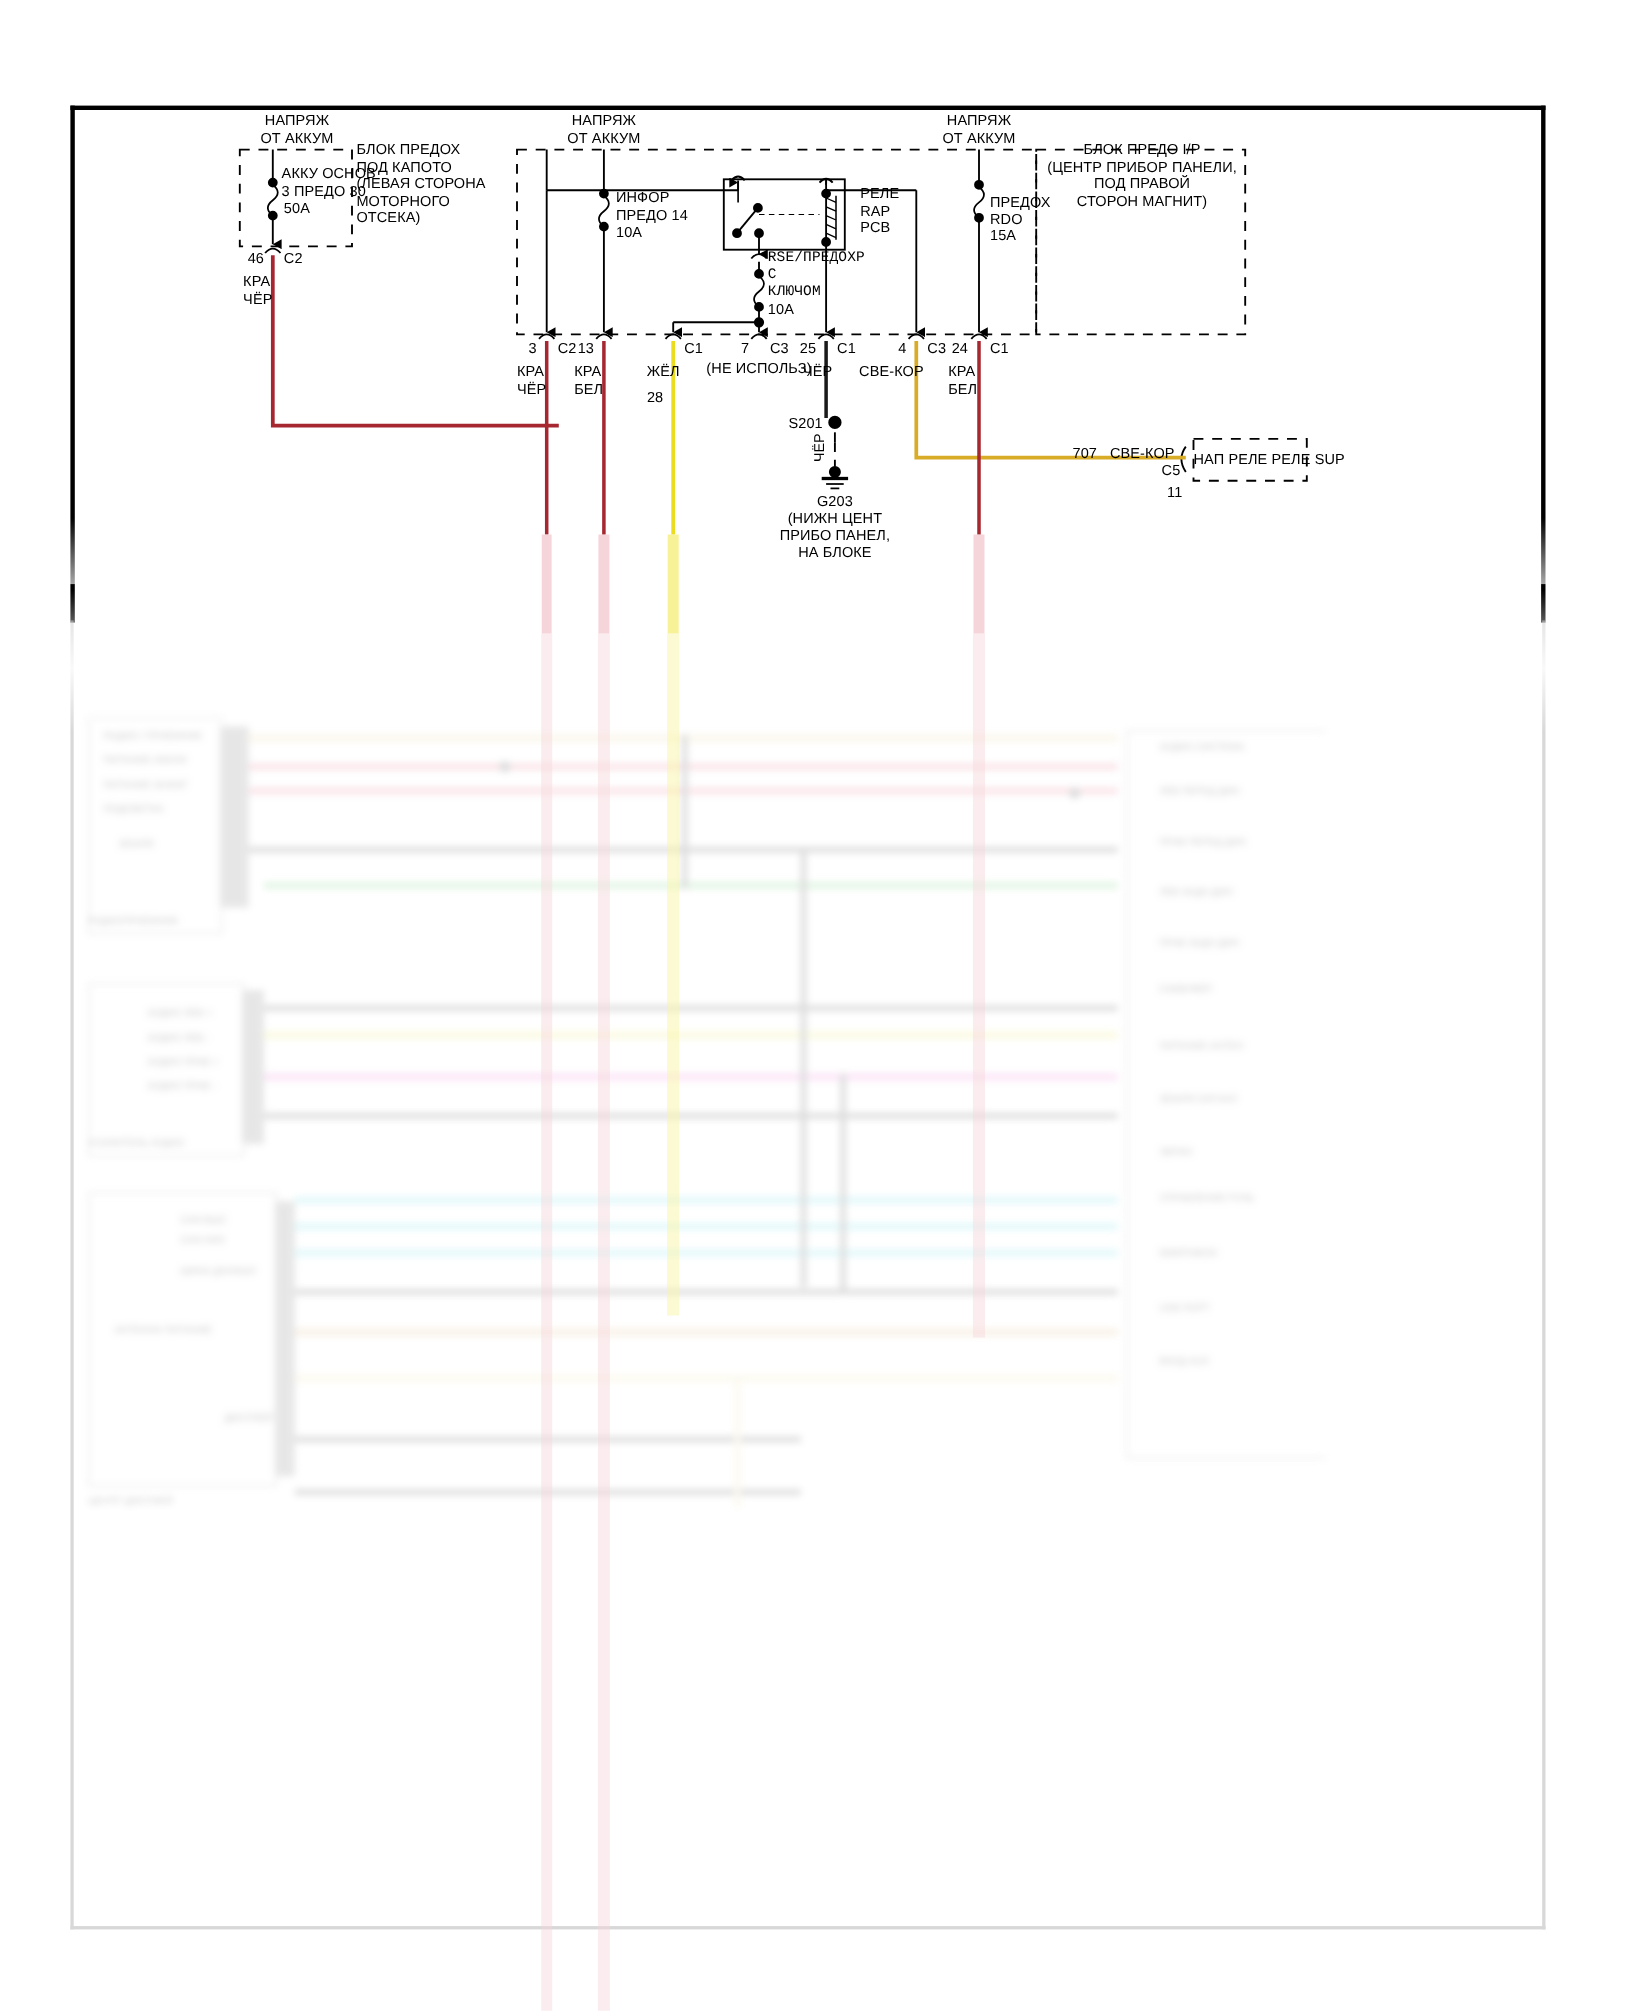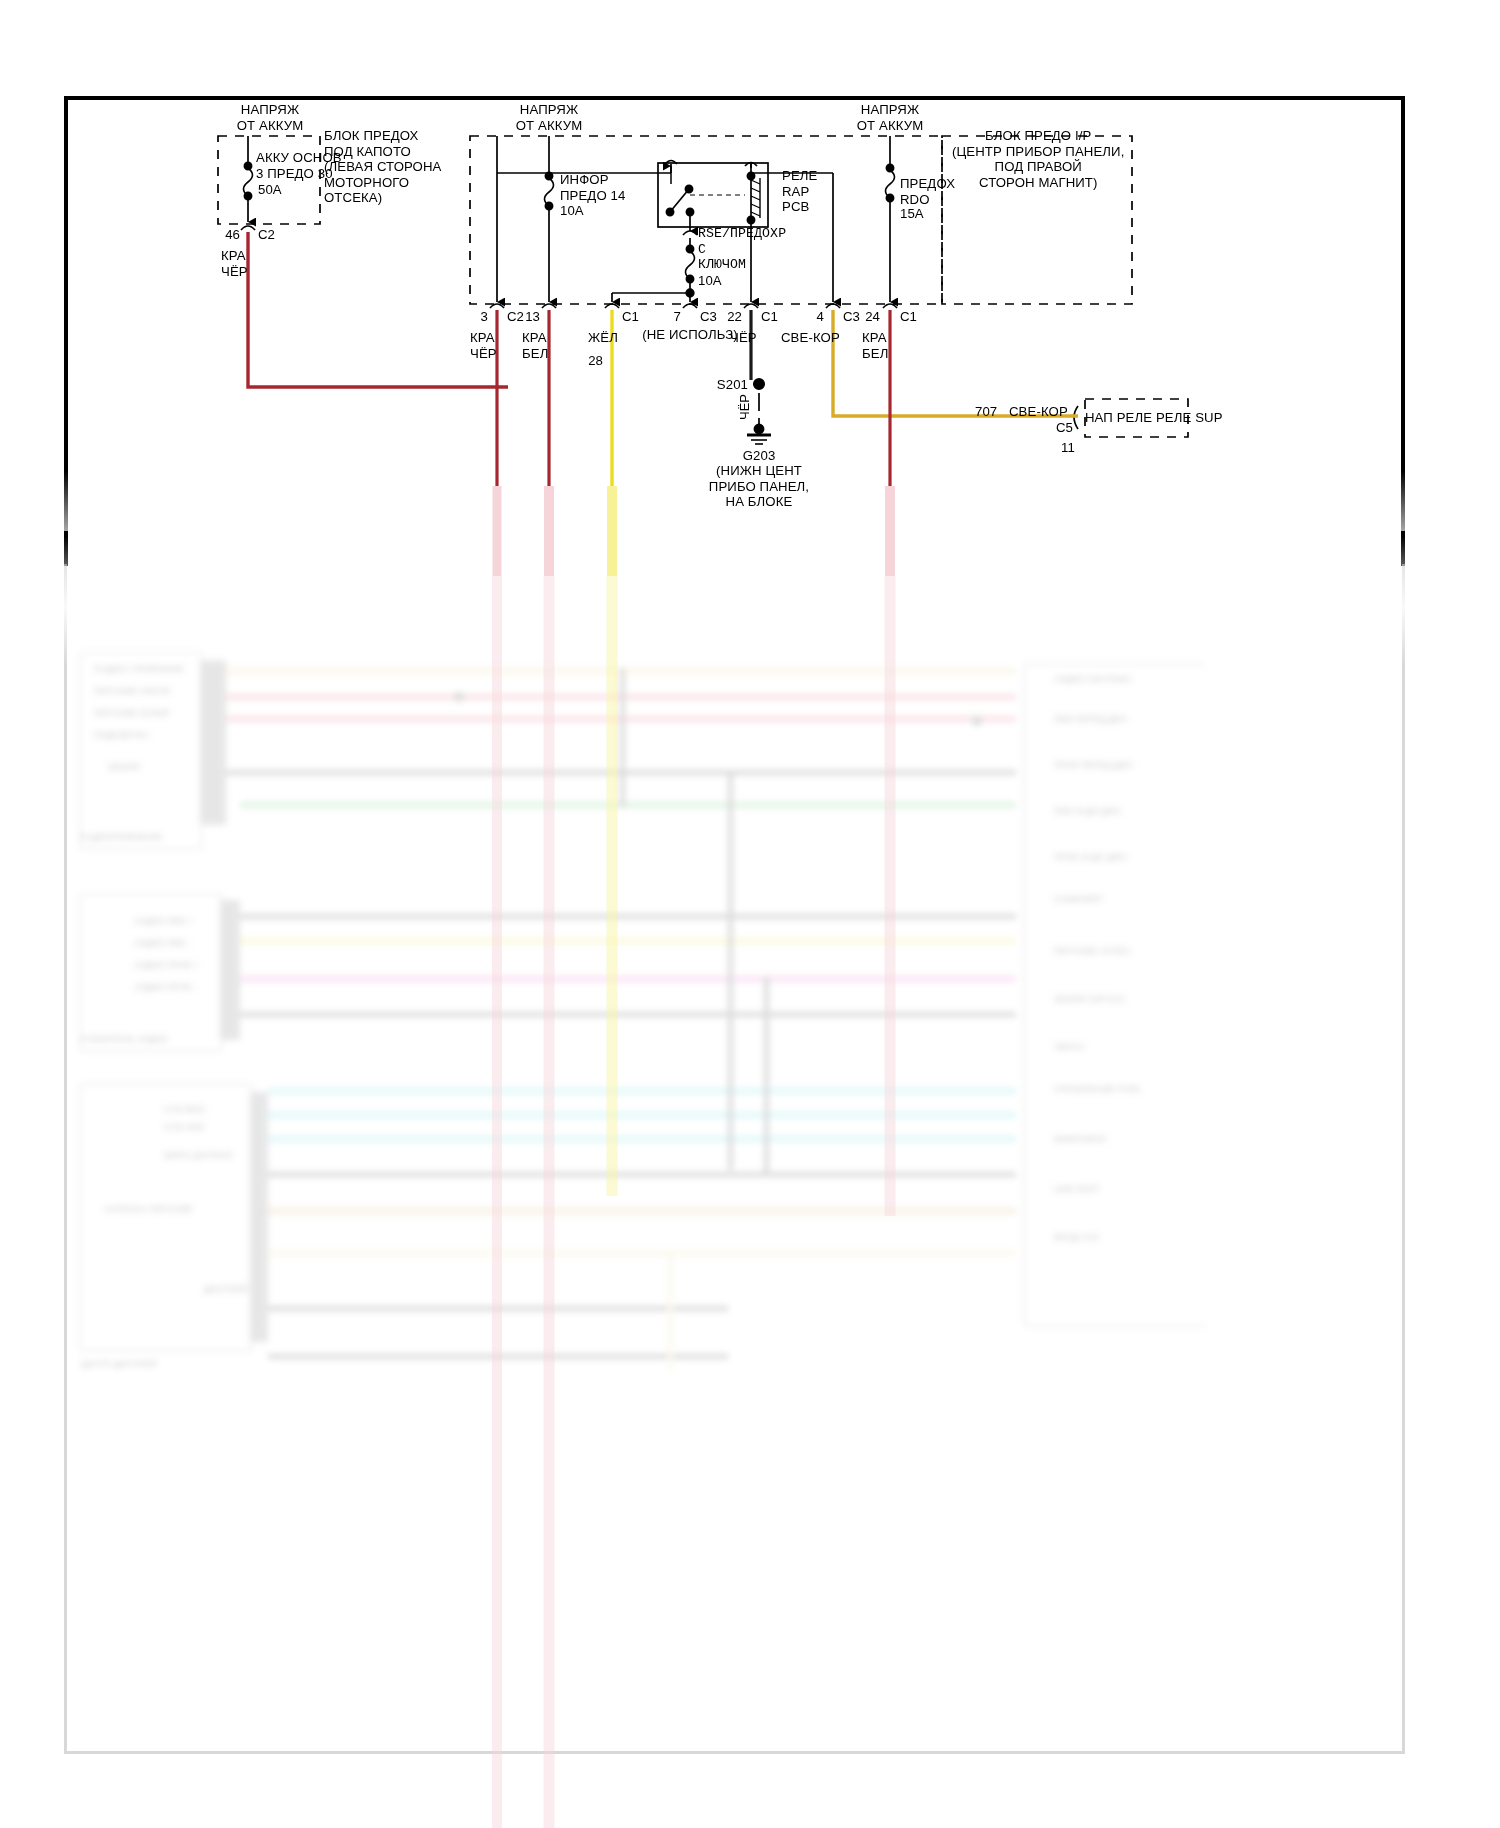--- a/index.html
+++ b/index.html
@@ -289,21 +289,21 @@
 БЕЛ</div>
 
   <div class="t r" style="left:559px;top:293px;width:44px;margin-top:44px;">28</div>
   <div class="t" style="left:622px;top:293px;">C1</div>
   <div class="t" style="left:588px;top:314px;">ЖЁЛ</div>
 
   <div class="t r" style="left:637px;top:293px;width:44px;">7</div>
   <div class="t" style="left:700px;top:293px;">C3</div>
   <div class="t c" style="left:630px;top:311px;width:120px;">(НЕ ИСПОЛЬЗ)</div>
 
-  <div class="t r" style="left:698px;top:293px;width:44px;">22</div>
+  <div class="t r" style="left:698px;top:293px;width:44px;">25</div>
   <div class="t" style="left:761px;top:293px;">C1</div>
   <div class="t" style="left:730px;top:314px;">ЧЁР</div>
 
   <div class="t r" style="left:780px;top:293px;width:44px;">4</div>
   <div class="t" style="left:843px;top:293px;">C3</div>
   <div class="t" style="left:781px;top:314px;">СВЕ-КОР</div>
 
   <div class="t c" style="left:820px;top:86px;width:140px;">НАПРЯЖ
 ОТ АККУМ</div>
   <div class="t" style="left:900px;top:160px;">ПРЕДОХ

